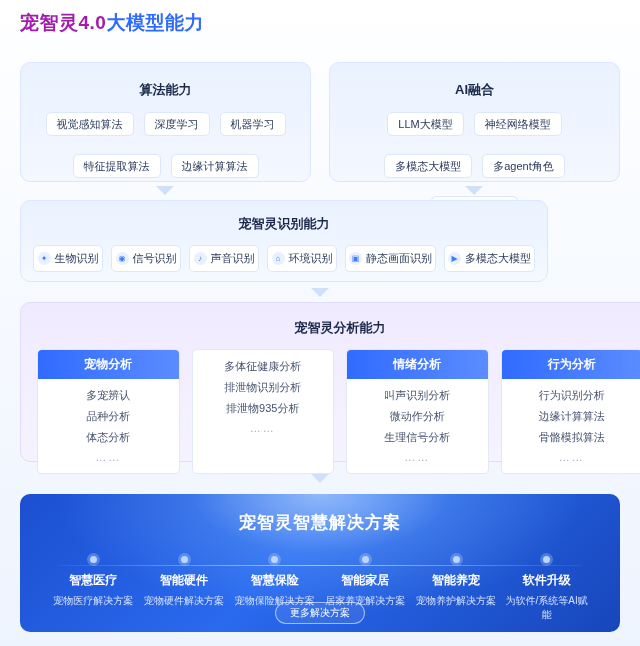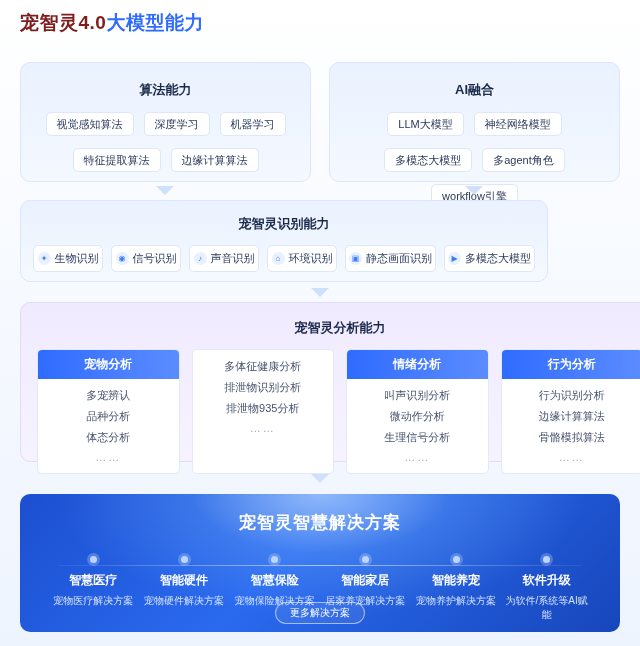--- a/index.html
+++ b/index.html
@@ -24,21 +24,21 @@
   
   .title {
     position: absolute;
     left: 20px;
     top: 10px;
     font-size: 19px;
     font-weight: bold;
     letter-spacing: .5px;
     white-space: nowrap;
   }
-  .title .t1 { color: #7f1d1d; }
+  .title .t1 { color: #a21caf; }
   .title .t2 { color: #2f6bff; }
 
   
   .panel {
     position: absolute;
     border-radius: 10px;
     box-sizing: border-box;
   }
   .panel-head {
     text-align: center;
@@ -57,21 +57,21 @@
     left: 329px; top: 62px; width: 291px; height: 120px;
     background: linear-gradient(180deg, #eaf2ff 0%, #f4f8ff 100%);
     border: 1px solid #dbe7ff;
   }
   .p-algo .panel-head, .p-ai .panel-head { margin-top: 18px; }
 
   .chips {
     display: flex;
     flex-wrap: wrap;
     justify-content: center;
-    gap: 12px 10px;
+    gap: 18px 10px;
     margin-top: 13px;
     padding: 0 12px;
   }
   .chip {
     background: #ffffff;
     border: 1px solid #dde7fa;
     border-radius: 5px;
     font-size: 11px;
     color: #2b3b5c;
     padding: 5px 10px;

